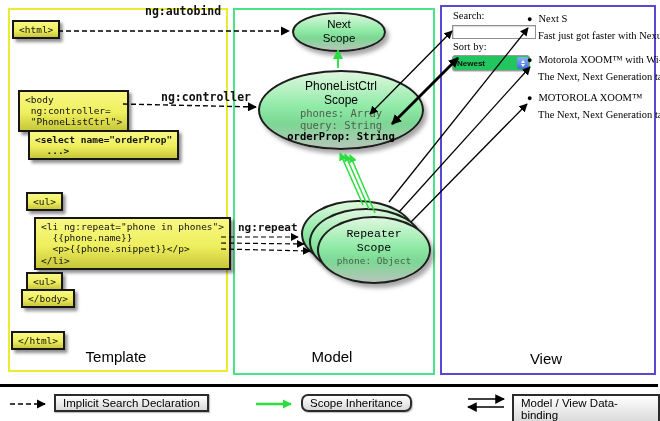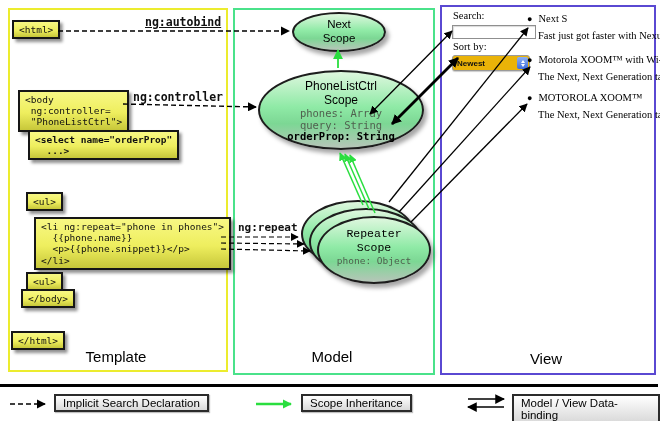--- a/index.html
+++ b/index.html
@@ -42,21 +42,21 @@
   }
   .serif { font-family:"Liberation Serif", serif; font-size:10.5px; color:#000; }
   .view-label { position:absolute; z-index:6; }
   .search-input {
     position:absolute; left:452px; top:25px; width:78px; height:12px; z-index:6;
     border:1px solid #8f8f8f; background:#fff; font-size:10px; padding:0 2px;
     box-shadow:inset 1px 1px 1px rgba(0,0,0,0.15);
   }
   .sort-select {
     position:absolute; left:452px; top:55px; width:72px; height:14px; z-index:6;
-    border:1px solid #9a9a9a; border-radius:3px; background:#eab308;
+    border:1px solid #9a9a9a; border-radius:3px; background:#22c55e;
     display:flex; align-items:center; justify-content:space-between;
     font-size:8px; font-weight:bold; color:#111; padding-left:4px;
     box-shadow:0 1px 1px rgba(0,0,0,0.2);
   }
   .sort-stepper {
     width:11px; height:12px; margin-right:1px; border-radius:2px;
     background:linear-gradient(180deg,#8cb0f2 0%,#3f6de0 100%);
     display:flex; flex-direction:column; align-items:center; justify-content:center; gap:1px;
   }
   .tri-up { width:0; height:0; border-left:2.5px solid transparent; border-right:2.5px solid transparent; border-bottom:3px solid #fff; }
@@ -93,22 +93,22 @@
   ...&gt;</div>
   <div class="code-box" style="left:26px; top:192px;">&lt;ul&gt;</div>
   <div class="code-box" style="left:34px; top:217px;">&lt;li ng:repeat="phone in phones"&gt;
   {{phone.name}}
   &lt;p&gt;{{phone.snippet}}&lt;/p&gt;
 &lt;/li&gt;</div>
   <div class="code-box" style="left:26px; top:272px;">&lt;ul&gt;</div>
   <div class="code-box" style="left:21px; top:289px;">&lt;/body&gt;</div>
   <div class="code-box" style="left:11px; top:331px;">&lt;/html&gt;</div>
 
-  <div class="conn-label" style="left:145px; top:15px;text-decoration:underline;">ng:autobind</div>
-  <div class="conn-label" style="left:133px; top:90px;">ng:controller</div>
+  <div class="conn-label" style="left:145px; top:4px;">ng:autobind</div>
+  <div class="conn-label" style="left:133px; top:90px;padding-left:28px;">ng:controller</div>
   <div class="conn-label" style="left:238px; top:221px; font-size:11px;">ng:repeat</div>
 
   <div class="ellipse" style="left:292px; top:12px; width:90px; height:36px; z-index:4;">
     <div class="etitle" style="margin-top:4px; font-size:11.5px;">Next
 Scope</div>
   </div>
 
   <div class="ellipse" style="left:258px; top:70px; width:162px; height:76px; z-index:4;">
     <div class="etitle" style="margin-top:7px;">PhoneListCtrl
 Scope</div>
@@ -146,21 +146,21 @@
   </div>
   <div class="view-item-desc serif" style="top:71px;">The Next, Next Generation tablet.</div>
 
   <div class="view-item-name serif" style="top:92px;">
     <span class="bullet">●</span><span>MOTOROLA XOOM™</span>
   </div>
   <div class="view-item-desc serif" style="top:109px;">The Next, Next Generation tablet.</div>
 
   <div class="sep-line"></div>
   <div class="legend-box" style="left:54px;">Implicit Search Declaration</div>
-  <div class="legend-box" style="left:301px;">Scope Inheritance</div>
+  <div class="legend-box" style="left:301px;border-radius:7px;">Scope Inheritance</div>
   <div class="legend-box" style="left:512px;">Model / View Data-binding</div>
 
   <svg class="overlay" width="660" height="421" viewBox="0 0 660 421">
     <defs>
       <marker id="mblack" viewBox="0 0 10 10" refX="9" refY="5" markerWidth="6.5" markerHeight="6.5" orient="auto-start-reverse">
         <path d="M0,0 L10,5 L0,10 z" fill="#000"></path>
       </marker>
       <marker id="mthick" viewBox="0 0 10 10" refX="9" refY="5" markerWidth="3.6" markerHeight="3.6" orient="auto-start-reverse">
         <path d="M0,0 L10,5 L0,10 z" fill="#000"></path>
       </marker>

